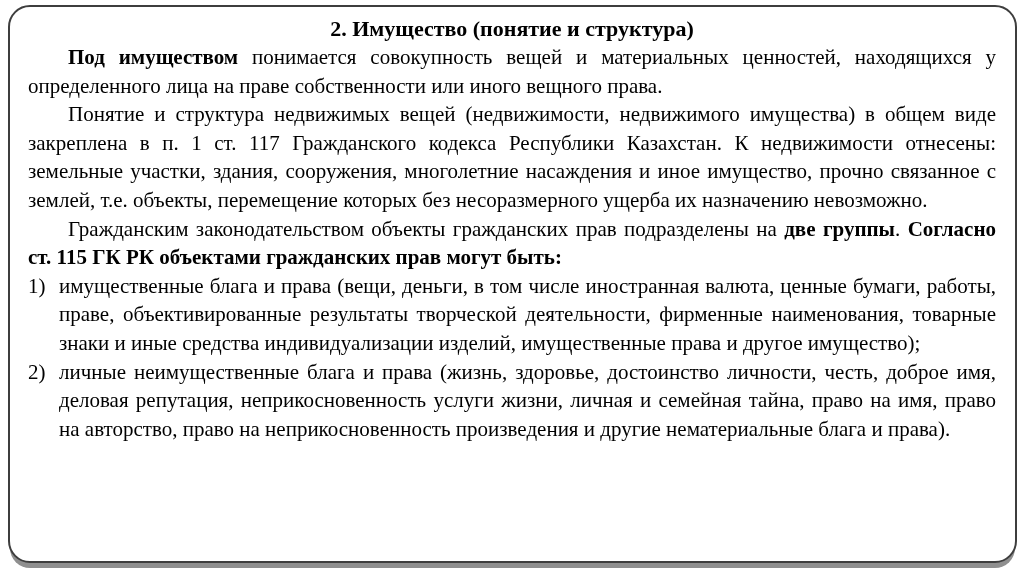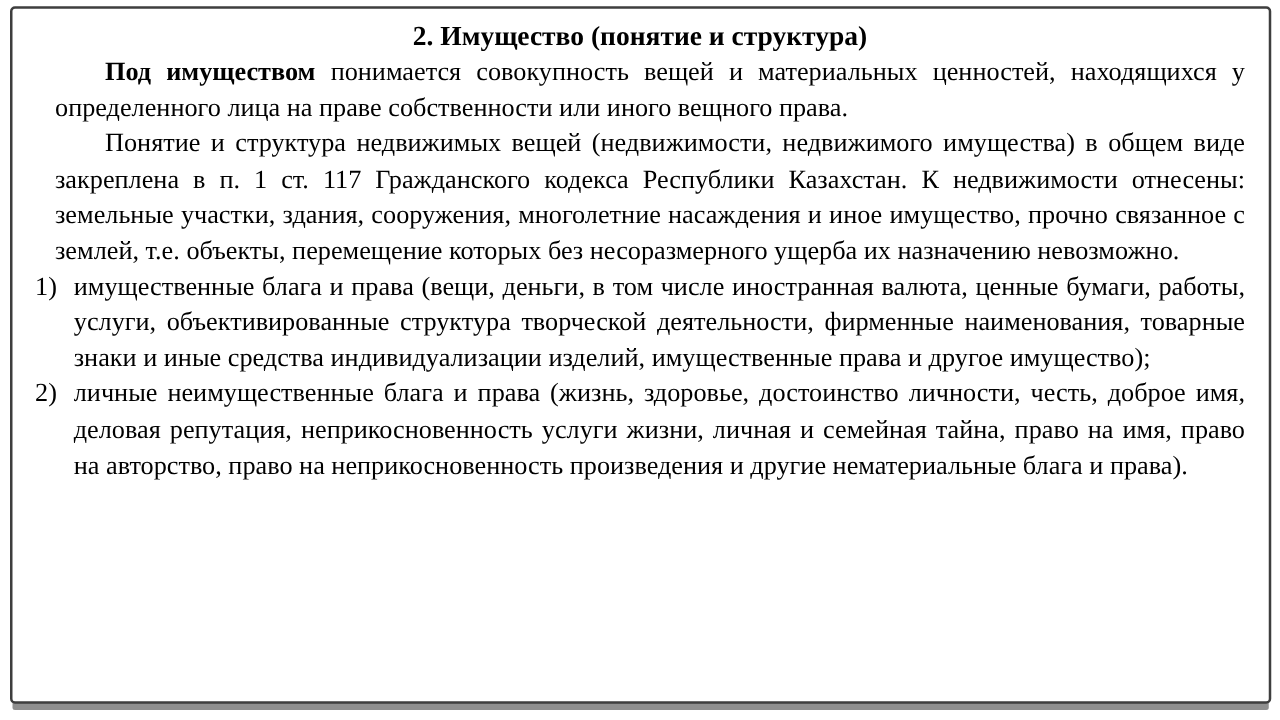--- a/index.html
+++ b/index.html
@@ -16,41 +16,40 @@
       color: #000000;
     }
     .slide-box {
       position: absolute;
       left: 8px;
       top: 5px;
       width: 1009px;
       height: 558px;
       box-sizing: border-box;
       border: 2px solid #3e3e3e;
-      border-radius: 4px;
+      border-radius: 22px;
       background: #ffffff;
       box-shadow: 0 7px 0 -2px #8f8f8f;
       padding: 7px 19px 0 18px;
     }
     .slide-title {
       text-align: center;
       font-weight: bold;
       font-size: 22px;
       line-height: 29px;
       white-space: nowrap;
     }
     .para {
       margin: 0;
       font-size: 21px;
       line-height: 28.6px;
       text-align: justify;
     }
     .para.indent {
       text-indent: 40px;
-      margin-left: 16px;
     }
     .bold {
       font-weight: bold;
     }
     .num-list {
       margin: 0;
     }
     .list-item {
       display: flex;
       font-size: 21px;
@@ -71,26 +70,29 @@
 <div class="slide-box">
 
   <div class="slide-title">2. Имущество (понятие и структура)</div>
 
   <p class="para indent">
     <span class="bold">Под имуществом</span><span> понимается совокупность вещей и материальных ценностей, находящихся у определенного лица на праве собственности или иного вещного права.</span>
   </p>
 
   <p class="para indent">Понятие и структура недвижимых вещей (недвижимости, недвижимого имущества) в общем виде закреплена в п. 1 ст. 117 Гражданского кодекса Республики Казахстан. К недвижимости отнесены: земельные участки, здания, сооружения, многолетние насаждения и иное имущество, прочно связанное с землей, т.е. объекты, перемещение которых без несоразмерного ущерба их назначению невозможно.</p>
 
+  <p class="para indent">
+    <span>Гражданским законодательством объекты гражданских прав подразделены на </span><span class="bold">две группы</span><span>. </span><span class="bold">Согласно ст. 115 ГК РК объектами гражданских прав могут быть:</span>
+  </p>
 
   <div class="num-list">
 
     <div class="list-item">
       <span class="list-marker">1)</span>
-      <span class="list-text">имущественные блага и права (вещи, деньги, в том числе иностранная валюта, ценные бумаги, работы, услуги, объективированные структура творческой деятельности, фирменные наименования, товарные знаки и иные средства индивидуализации изделий, имущественные права и другое имущество);</span>
+      <span class="list-text">имущественные блага и права (вещи, деньги, в том числе иностранная валюта, ценные бумаги, работы, праве, объективированные результаты творческой деятельности, фирменные наименования, товарные знаки и иные средства индивидуализации изделий, имущественные права и другое имущество);</span>
     </div>
 
     <div class="list-item">
       <span class="list-marker">2)</span>
       <span class="list-text">личные неимущественные блага и права (жизнь, здоровье, достоинство личности, честь, доброе имя, деловая репутация, неприкосновенность услуги жизни, личная и семейная тайна, право на имя, право на авторство, право на неприкосновенность произведения и другие нематериальные блага и права).</span>
     </div>
 
   </div>
 
 </div>

